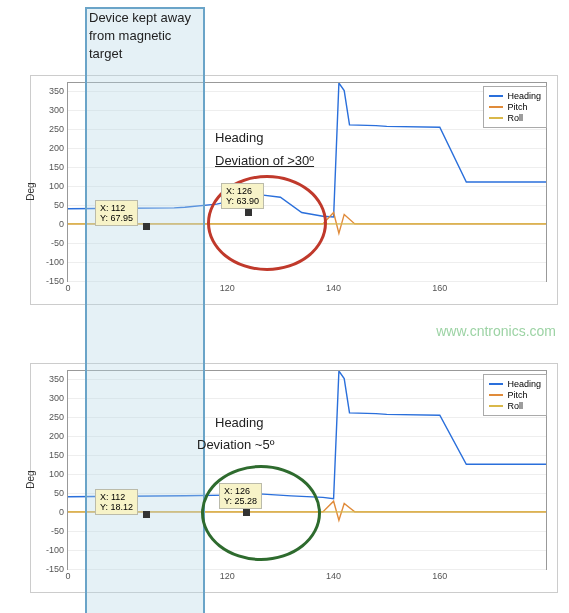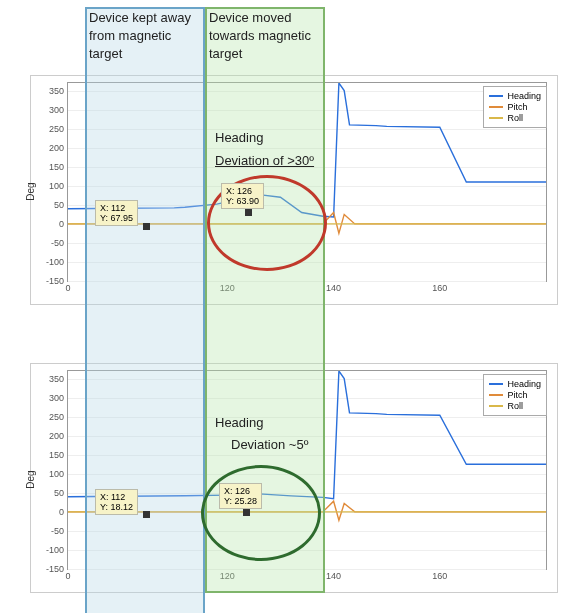--- a/index.html
+++ b/index.html
@@ -136,23 +136,20 @@
   }
   svg.plot { position:absolute; inset:0; width:100%; height:100%; z-index:2; }
 </style>
 </head>
 <body>
 
 <div class="container">
 
   <div class="overlay-box overlay-blue" style="left:80px; top:2px; width:120px; height:609px;">
     <div class="overlay-text">Device kept away from magnetic target</div>
-  </div>
-  <div class="overlay-box overlay-green" style="left:200px; top:2px; width:120px; height:586px;">
-    <div class="overlay-text">Device moved towards magnetic target</div>
   </div>
 
   <div class="chart-wrap" style="left:25px; top:70px; width:528px; height:230px;">
     <div class="y-label" style="left:-10px; top:110px;">Deg</div>
     <div class="chart-area" id="area-top" style="left:36px; top:6px; width:480px; height:200px;">
         <div class="gridline-h" style="top: 198px;"></div>
         <div class="y-tick" style="top: 198px;">-150</div>
         <div class="gridline-h" style="top: 178.962px;"></div>
         <div class="y-tick" style="top: 178.962px;">-100</div>
         <div class="gridline-h" style="top: 159.923px;"></div>
@@ -272,17 +269,18 @@
   </div>
   <div class="datatip-marker" style="left:138px; top:506px;"></div>
 
   <div class="datatip" style="left:214px; top:478px;">
     <div>X: 126</div>
     <div>Y: 25.28</div>
   </div>
   <div class="datatip-marker" style="left:238px; top:504px;"></div>
 
   <div class="annot" style="left:210px; top:410px;">Heading</div>
-  <div class="annot" style="left:226px; top:432px;">Deviation ~5º</div>
+  <div class="annot" style="left:192px; top:432px;">Deviation ~5º</div>
   <div class="circle" style="left:196px; top:460px; width:120px; height:96px; border-color:#2e6b2e;"></div>
 
+  <div class="watermark" style="top:318px;">www.cntronics.com</div>
 
 </div>
 
 </body></html>

